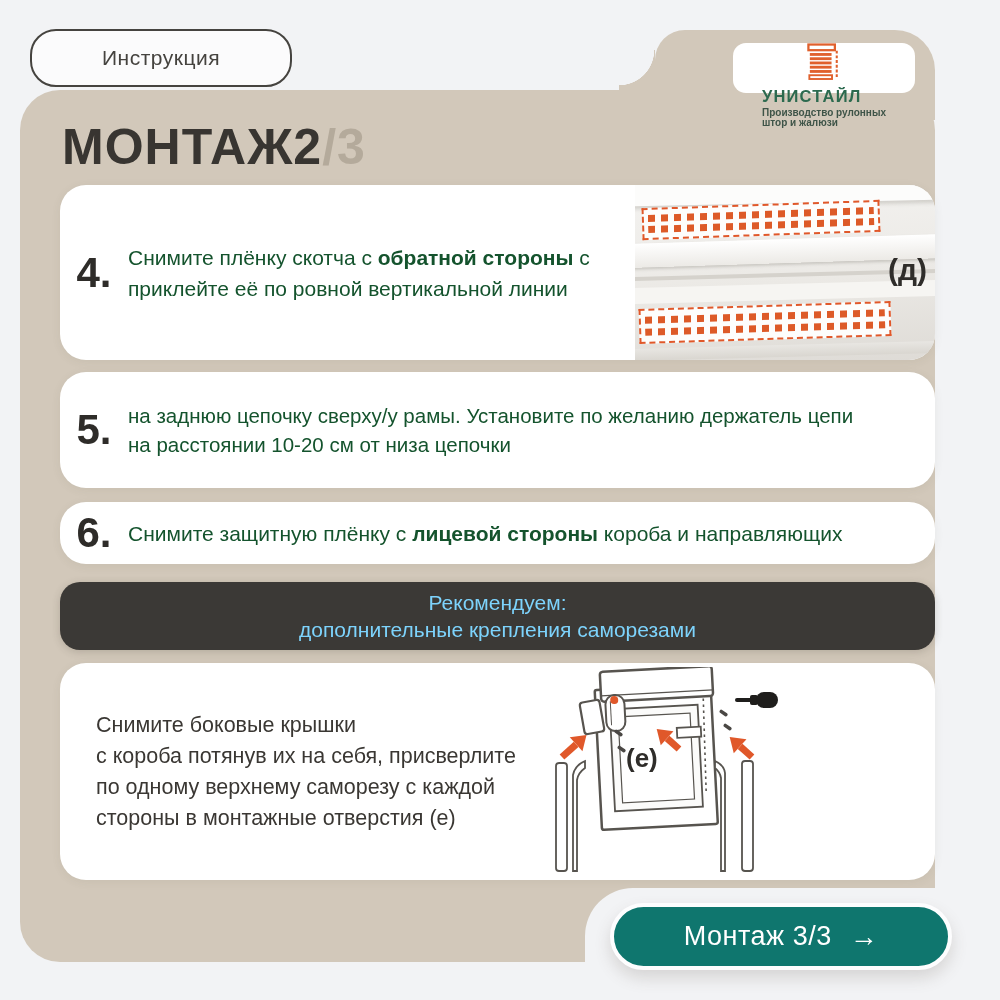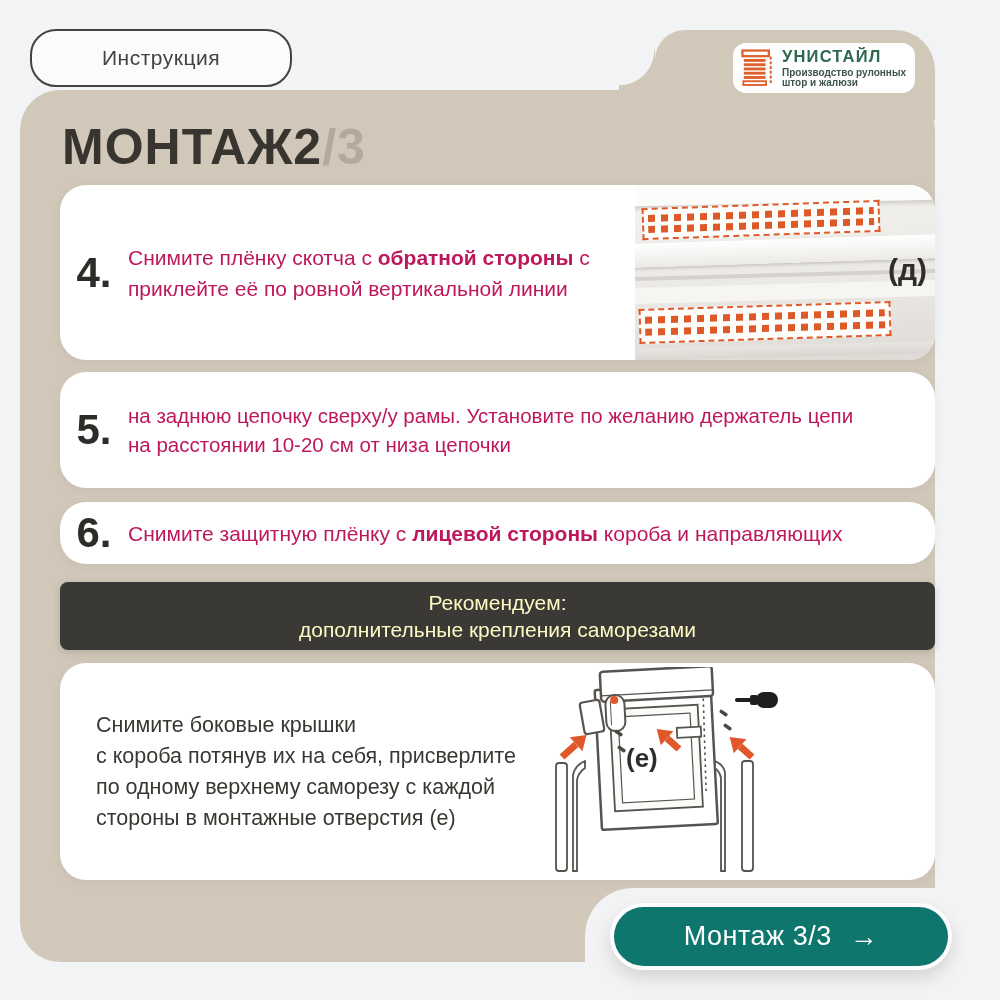--- a/index.html
+++ b/index.html
@@ -13,37 +13,37 @@
     font-size:21px;color:#45433f;letter-spacing:.5px;}
 
   .main-card{position:absolute;left:20px;top:90px;width:915px;height:872px;
     background:#d2c8ba;border-radius:40px;}
   .logo-tab{position:absolute;left:655px;top:30px;width:280px;height:90px;
     background:#d2c8ba;border-radius:30px 40px 0 0;}
   .tab-fillet{position:absolute;left:619px;top:50px;width:36px;height:41px;
     background:radial-gradient(circle 36px at 0 0,#f2f3f5 0,#f2f3f5 35px,#d2c8ba 35.5px);}
 
   .logo-pill{position:absolute;left:733px;top:43px;width:182px;height:50px;background:#ffffff;
-    border-radius:13px;display:flex;align-items:center;padding:0 8px;box-sizing:border-box;gap:7px;}
+    border-radius:13px;display:flex;align-items:center;padding:0 8px;box-sizing:border-box;gap:7px;flex-direction:column;}
   .logo-icon{flex:none;width:34px;height:38px;}
   .logo-texts{display:flex;flex-direction:column;line-height:1;}
   .logo-brand{font-size:16.5px;font-weight:700;color:#2c6a4f;letter-spacing:1.2px;margin-bottom:3px;}
   .logo-tag{font-size:10px;font-weight:700;color:#3e5448;line-height:10px;}
 
   .title-row{position:absolute;left:62px;top:122px;display:flex;align-items:baseline;
     font-size:50px;font-weight:700;letter-spacing:1px;color:#383531;line-height:1;}
   .title-pages{}
   .title-muted{color:#b4aa9b;}
 
   
   .card{position:absolute;left:60px;width:875px;background:#ffffff;border-radius:26px;
     box-shadow:0 2px 10px rgba(95,85,70,.08);display:flex;align-items:center;box-sizing:border-box;}
   .step-num{flex:none;width:44px;margin-left:12px;text-align:center;
     font-size:42px;font-weight:600;color:#2e2c29;}
-  .step-text{margin-left:12px;font-size:21px;color:#be185d;line-height:31px;}
+  .step-text{margin-left:12px;font-size:21px;color:#14532d;line-height:31px;}
   .step-text div{white-space:nowrap;}
   .b{font-weight:700;}
 
   #step4{top:185px;height:175px;}
   #step5{top:372px;height:116px;}
   #step5 .step-text{font-size:20.5px;line-height:29px;}
   #step6{top:502px;height:62px;}
 
   
   .photo{position:absolute;right:0;top:0;width:300px;height:175px;border-radius:0 26px 26px 0;
@@ -56,21 +56,21 @@
   .rail-e{top:160px;height:12px;background:linear-gradient(#e8e6e2,#d9d6d0);transform:rotate(-1.5deg);}
   .tape{position:absolute;background:#fdfdfc;border:2px dashed #e0582a;box-sizing:border-box;
     display:flex;flex-direction:column;justify-content:space-evenly;padding:1px 4px;}
   .tape-1{left:7px;top:19px;width:238px;height:32px;transform:rotate(-2deg);}
   .tape-2{left:4px;top:120px;width:252px;height:35px;transform:rotate(-1.8deg);}
   .dots{height:7px;background-image:repeating-linear-gradient(90deg,#dd5a28 0 7px,rgba(0,0,0,0) 7px 13px);}
   .photo-label{position:absolute;right:8px;top:68px;font-size:30px;font-weight:700;color:#2f2d2a;}
 
   
   .banner{position:absolute;left:60px;top:582px;width:875px;height:68px;background:#3b3936;
-    border-radius:8px;color:#fef9c3;display:flex;flex-direction:column;align-items:center;
+    border-radius:20px;color:#7dd3fc;display:flex;flex-direction:column;align-items:center;
     justify-content:center;gap:5px;font-size:21px;line-height:22px;box-shadow:0 2px 8px rgba(60,55,45,.2);}
 
   
   #final-card{top:663px;height:217px;}
   .final-text{margin-left:36px;font-size:21.5px;color:#3a3733;line-height:31px;}
   .final-text div{white-space:nowrap;}
   .diagram{position:absolute;left:486px;top:4px;width:256px;height:209px;}
 
   
   .notch{position:absolute;left:585px;top:888px;width:395px;height:112px;background:#f2f3f5;

